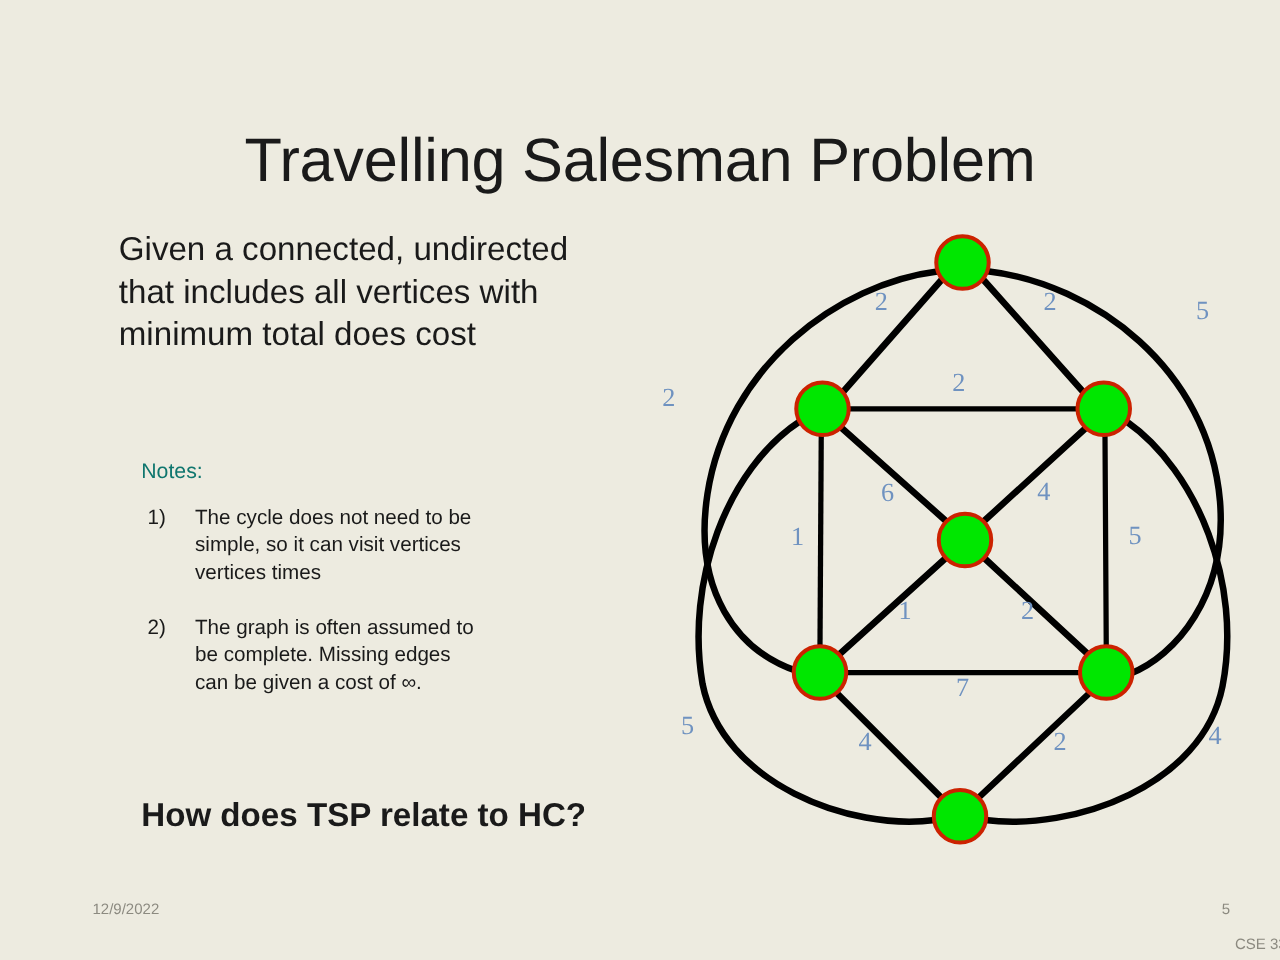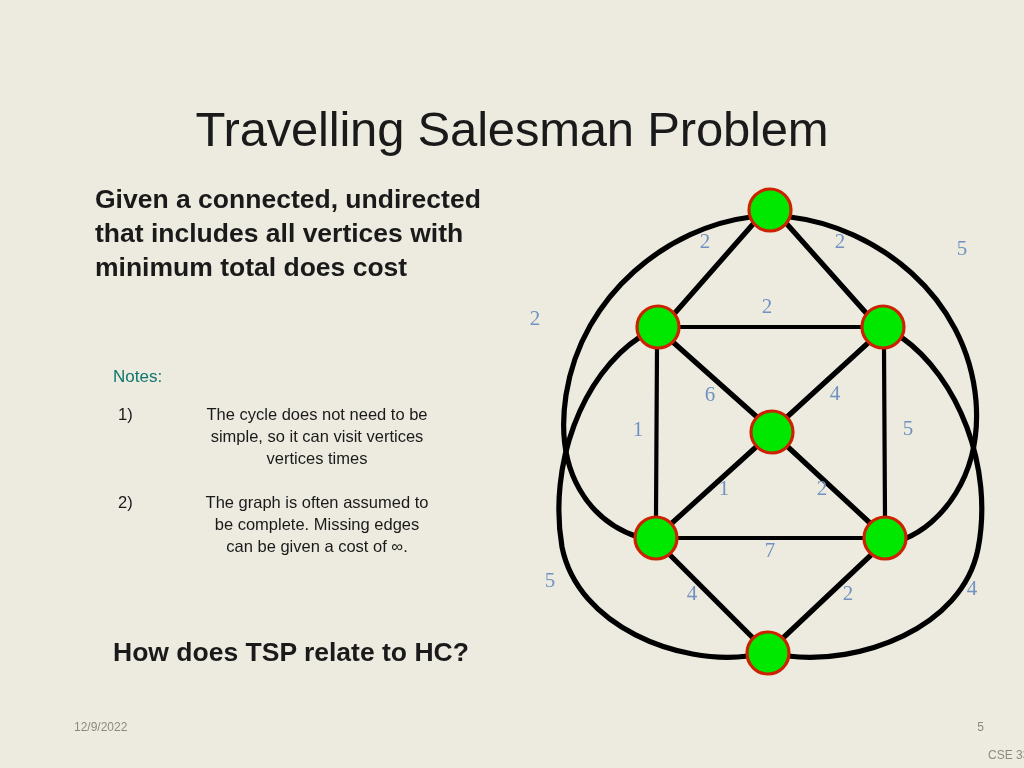--- a/index.html
+++ b/index.html
@@ -35,21 +35,21 @@
   .body-col {
     position: absolute;
     left: 95px;
     top: 183px;
     width: 500px;
   }
   .lead {
     font-size: 26.5px;
     line-height: 1.28;
     color: #1a1a1a;
-    font-weight: 700;
+    font-weight: 400;
   }
   .lead span { display: block; white-space: nowrap; }
 
   .notes-label {
     position: absolute;
     left: 113px;
     top: 367px;
     font-size: 17px;
     color: #0f766e;
   }
@@ -66,21 +66,21 @@
   .note-2 { top: 492px; }
   .note-num {
     position: absolute;
     left: 0;
     top: 0;
     width: 30px;
   }
   .note-body {
     margin-left: 38px;
   }
-  .note-body span { display: block; white-space: nowrap; text-align: center; }
+  .note-body span { display: block; white-space: nowrap; }
 
   .question {
     position: absolute;
     left: 113px;
     top: 637px;
     font-size: 26.5px;
     color: #1a1a1a;
     white-space: nowrap;
     font-weight: bold;
   }

